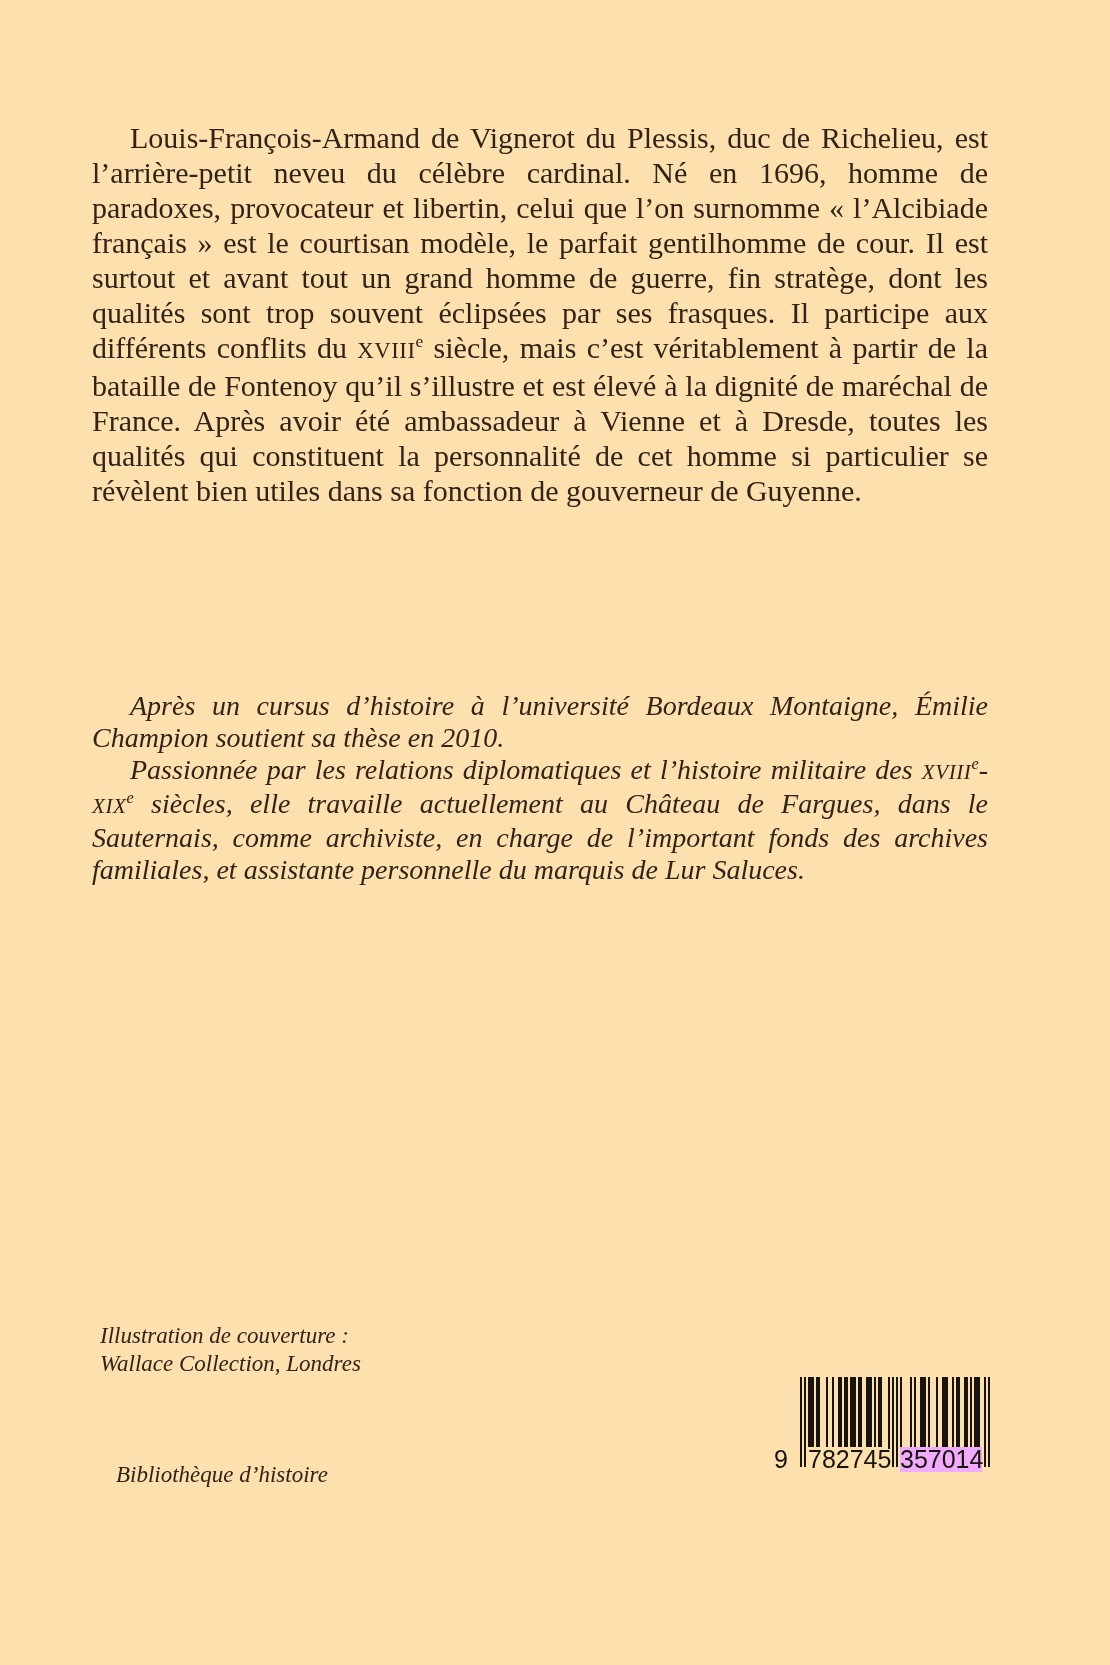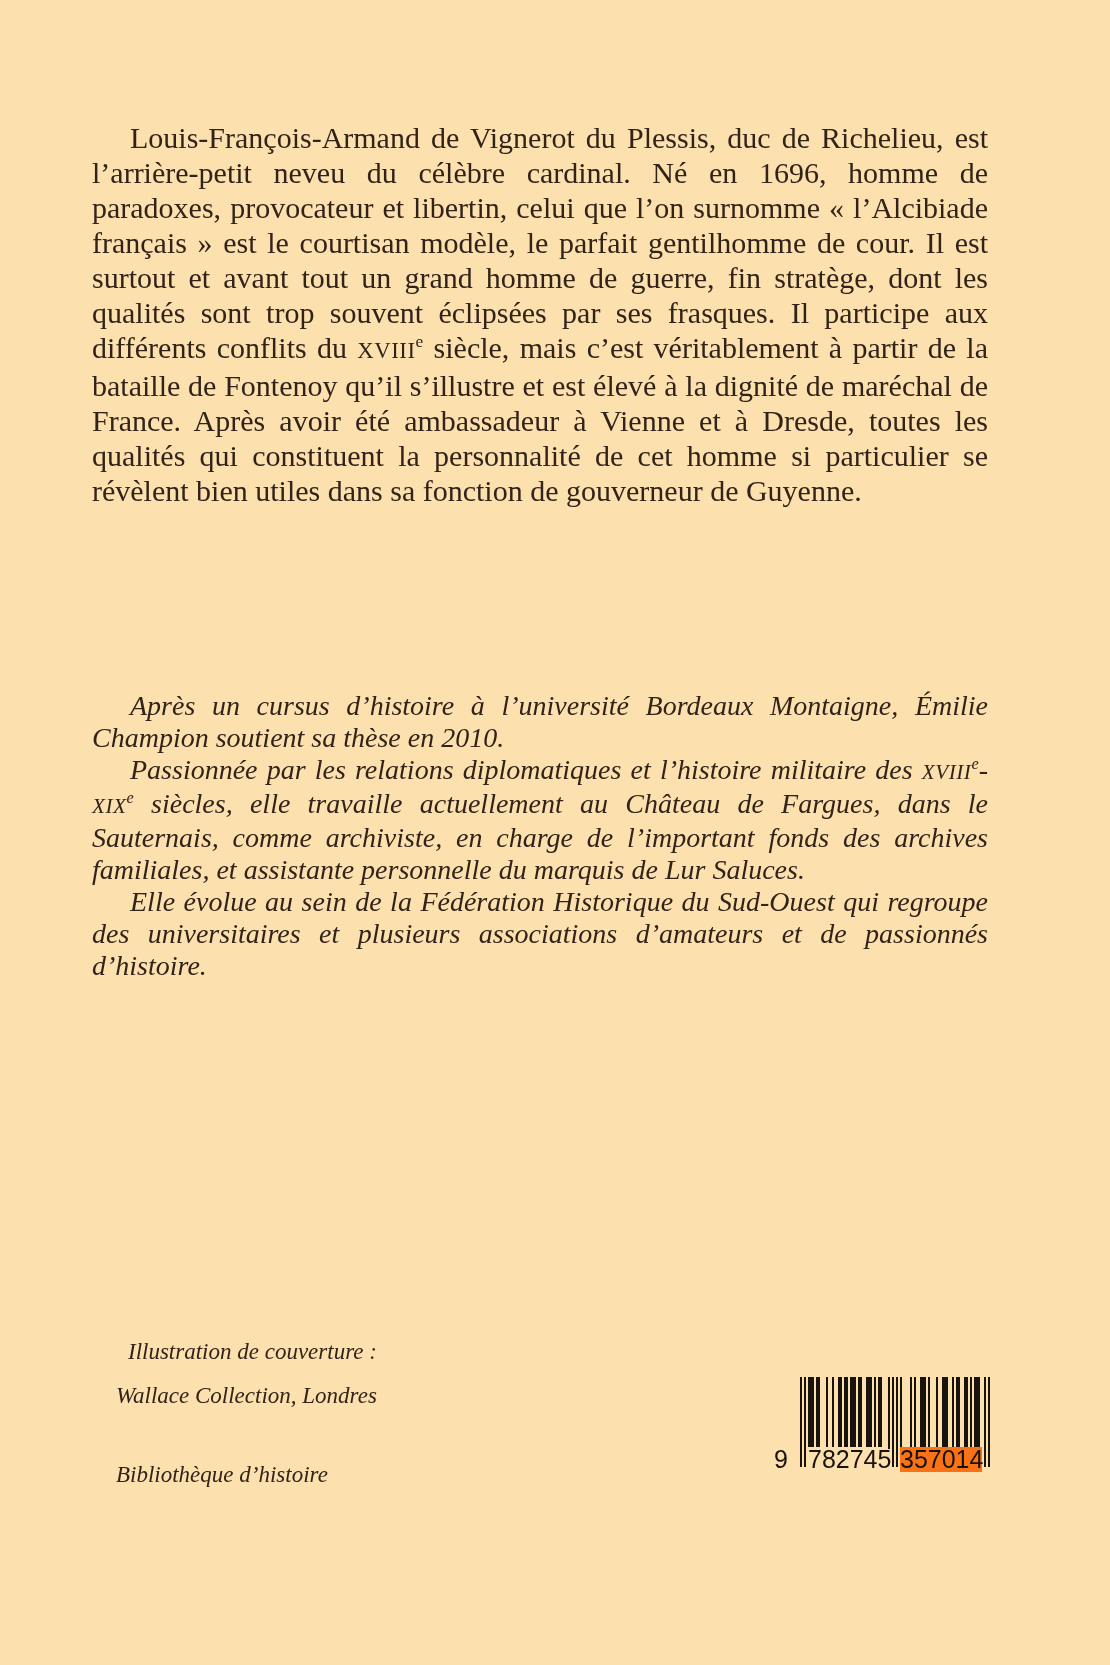--- a/index.html
+++ b/index.html
@@ -24,21 +24,21 @@
   }
   .bio p{margin:0;text-indent:38px;}
   
   .sc{font-size:0.76em;letter-spacing:0.5px;}
   sup.sp{font-size:0.58em;vertical-align:super;line-height:0;}
   
   .credits{
     position:absolute;left:100px;top:1322px;
     font-size:23px;line-height:28px;font-style:italic;
   }
-  .credits p{margin:16px;text-align:right;}
+  .credits p{margin:0;}
   .collection{
     position:absolute;left:100px;top:1444px;
     font-size:23px;line-height:30px;font-style:italic;
   }
   .collection p{margin:16px;}
   
   .isbn-block{position:absolute;left:775px;top:1374px;color:#18130e;}
   .isbn-label{
     margin-left:25px;width:194px;display:flex;justify-content:space-between;
     font-family:"Liberation Sans","DejaVu Sans",sans-serif;
@@ -46,35 +46,34 @@
   }
   .barcode{position:relative;margin-left:25px;margin-top:3px;width:190px;height:100px;}
   .barcode svg{position:absolute;left:0;top:0;display:block;}
   .bc-digit{
     position:absolute;top:70px;
     font-family:"Liberation Sans","DejaVu Sans",sans-serif;
     font-size:25px;line-height:1;color:#18130e;
   }
   .bc-first{left:-26px;}
   .bc-g1{left:8px;width:80px;text-align:left;background:#fce0ae;}
-  .bc-g2{left:100px;width:82px;text-align:center;background:#f97316;}
+  .bc-g2{left:100px;width:82px;text-align:center;background:#f0abfc;}
 </style>
 </head>
 <body>
 
 <div class="page">
 
   <section class="synopsis">
     <p><span>Louis-François-Armand de Vignerot du Plessis, duc de Richelieu, est l’arrière-petit neveu du célèbre cardinal. Né en 1696, homme de paradoxes, provocateur et libertin, celui que l’on surnomme « l’Alcibiade français » est le courtisan modèle, le parfait gentilhomme de cour. Il est surtout et avant tout un grand homme de guerre, fin stratège, dont les qualités sont trop souvent éclipsées par ses frasques. Il participe aux différents conflits du </span><span class="sc">XVIII</span><sup class="sp">e</sup><span> siècle, mais c’est véritablement à partir de la bataille de Fontenoy qu’il s’illustre et est élevé à la dignité de maréchal de France. Après avoir été ambassadeur à Vienne et à Dresde, toutes les qualités qui constituent la personnalité de cet homme si particulier se révèlent bien utiles dans sa fonction de gouverneur de Guyenne.</span></p>
   </section>
 
   <section class="bio">
     <p>Après un cursus d’histoire à l’université Bordeaux Montaigne, Émilie Champion soutient sa thèse en 2010.</p>
     <p><span>Passionnée par les relations diplomatiques et l’histoire militaire des </span><span class="sc">XVIII</span><sup class="sp">e</sup><span>-</span><span class="sc">XIX</span><sup class="sp">e</sup><span> siècles, elle travaille actuellement au Château de Fargues, dans le Sauternais, comme archiviste, en charge de l’important fonds des archives familiales, et assistante personnelle du marquis de Lur Saluces.</span></p>
-    <p>Elle évolue au sein de la Fédération Historique du Sud-Ouest qui regroupe des universitaires et plusieurs associations d’amateurs et de passionnés d’histoire.</p>
   </section>
 
   <div class="credits">
     <p>Illustration de couverture :</p>
     <p>Wallace Collection, Londres</p>
   </div>
 
   <div class="collection">
     <p>Bibliothèque d’histoire</p>
   </div>

